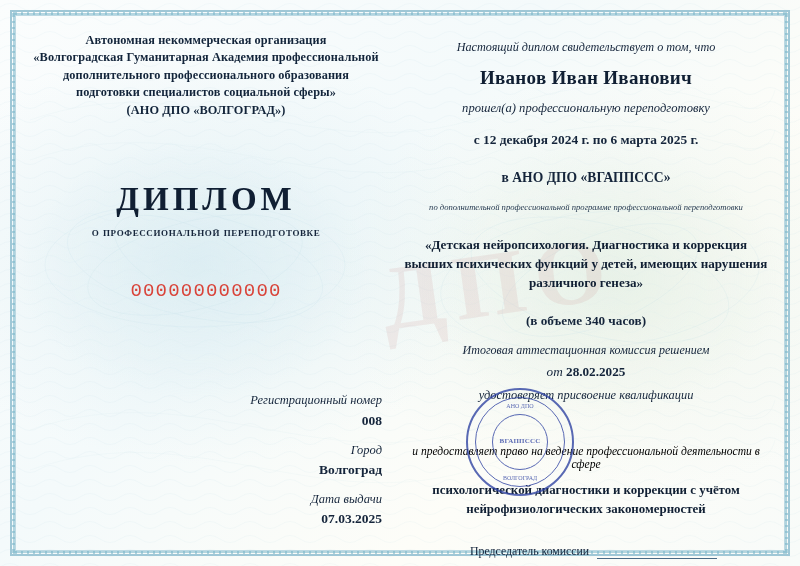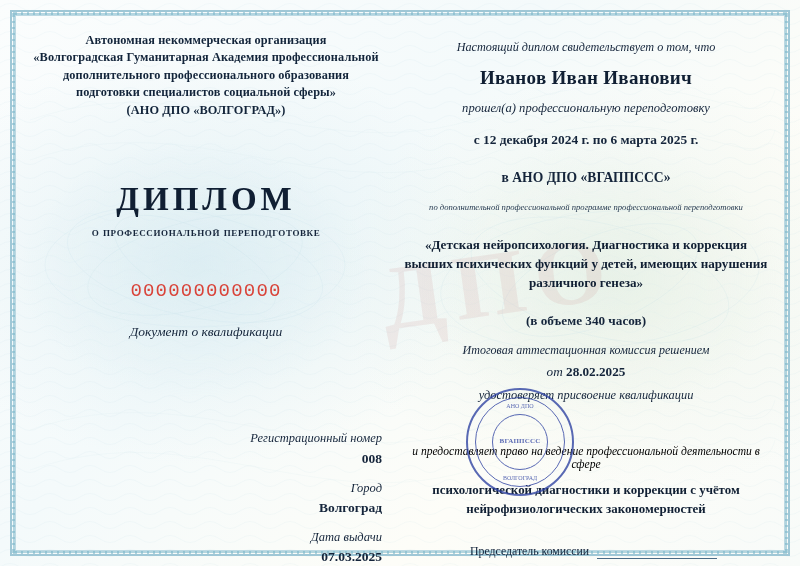--- a/index.html
+++ b/index.html
@@ -403,21 +403,20 @@
         <span class="org-line">дополнительного профессионального образования</span>
         <span class="org-line">подготовки специалистов социальной сферы»</span>
         <span class="org-line">(АНО ДПО «ВОЛГОГРАД»)</span>
       </div>
 
       <div class="diploma-title">ДИПЛОМ</div>
       <div class="diploma-sub">о профессиональной переподготовке</div>
 
       <div class="serial">000000000000</div>
 
-      <div class="doc-qual">Документ о квалификации</div>
 
       <div class="reg-block">
         <div class="reg-label">Регистрационный номер</div>
         <div class="reg-value">008</div>
         <div class="city-label">Город</div>
         <div class="city-value">Волгоград</div>
         <div class="date-label">Дата выдачи</div>
         <div class="date-value">07.03.2025</div>
       </div>
     </div>

